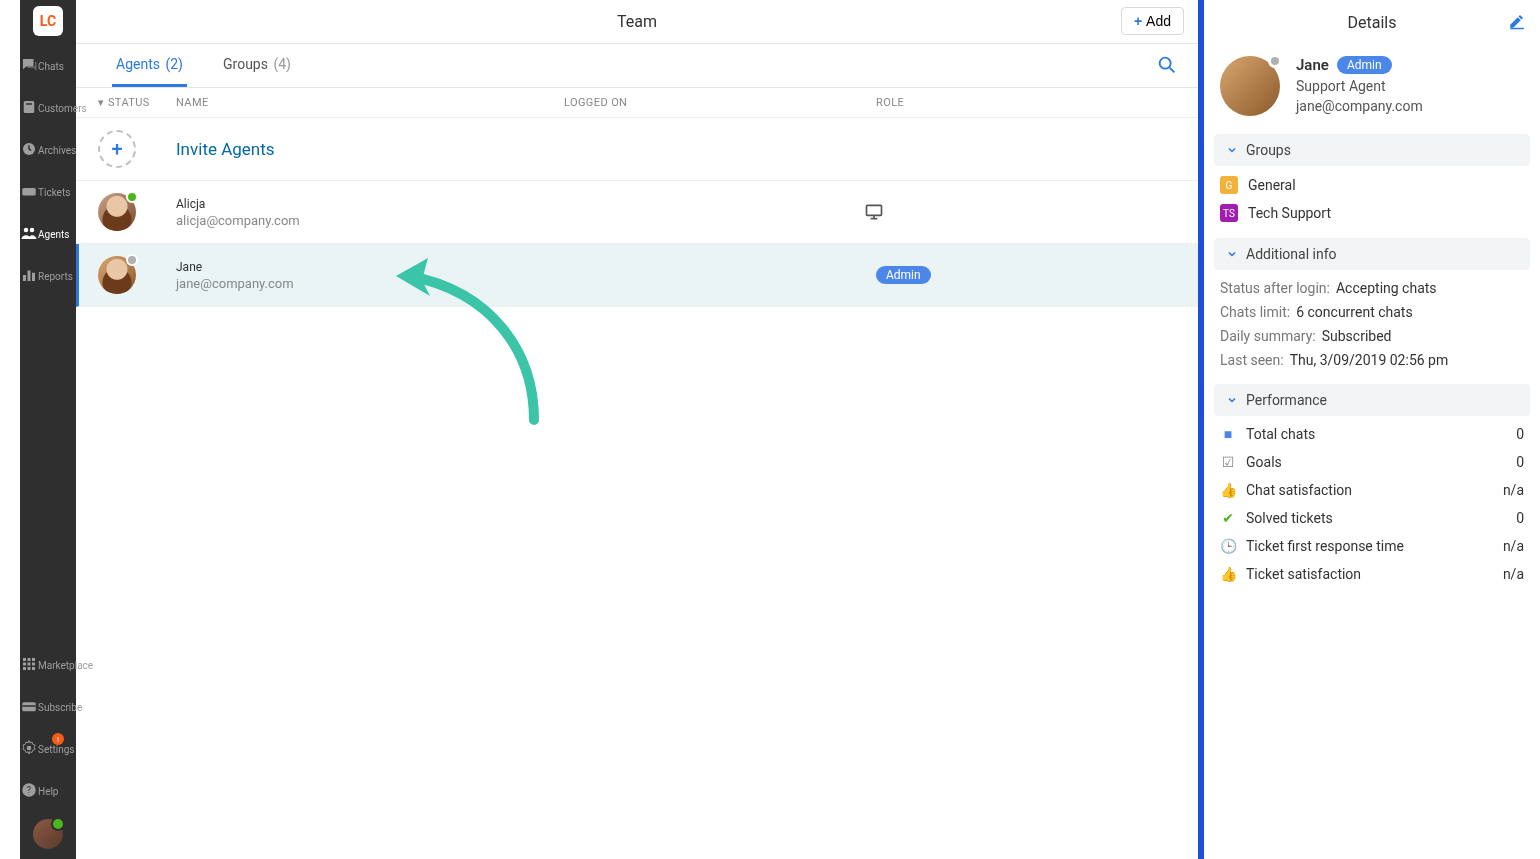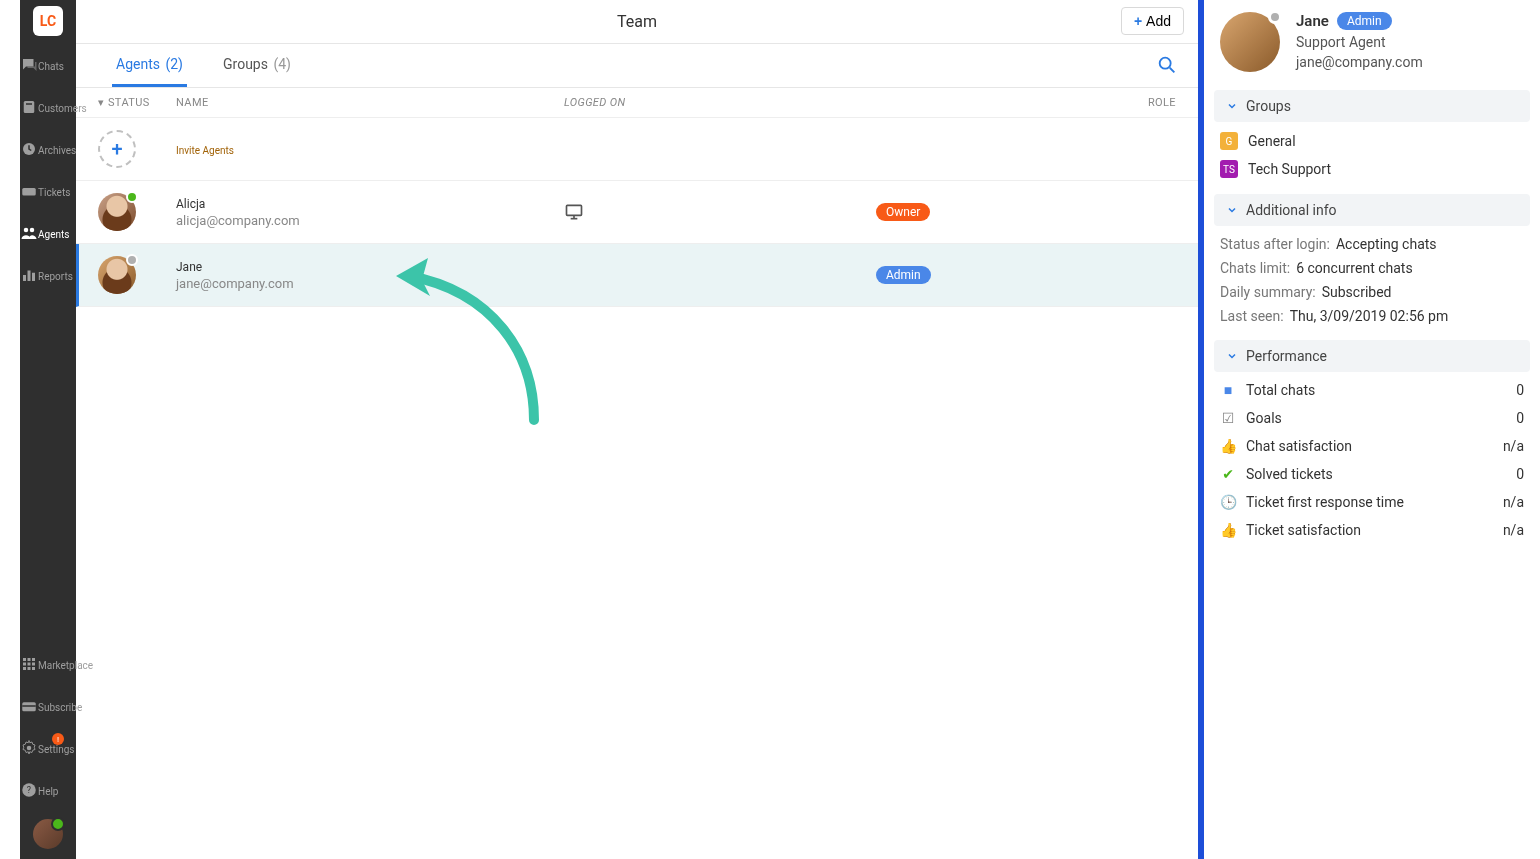--- a/index.html
+++ b/index.html
@@ -126,22 +126,22 @@
   height: 30px;
   display: flex; align-items: center;
   font-size: 11px;
   letter-spacing: 0.4px;
   color: #888;
   border-bottom: 1px solid #eee;
   padding: 0 22px;
 }
 .col-status { width: 78px; display:flex; align-items:center; gap:4px;}
 .col-name   { flex: 1; }
-.col-logged { width: 312px; font-style: italic; }
-.col-role   { width: 300px; text-align: right; }
+.col-logged { width: 312px; }
+.col-role   { width: 300px; }
 
 
 .row {
   display: flex; align-items: center;
   padding: 12px 22px;
   border-bottom: 1px solid #eee;
   cursor: pointer;
 }
 .row.selected {
   background: #eaf4f5;
@@ -152,21 +152,21 @@
 .row .name-cell   { flex: 1; }
 .row .logged-cell { width: 312px; }
 .row .role-cell   { width: 300px; }
 
 .invite-plus {
   width: 38px; height: 38px; border-radius: 50%;
   border: 2px dashed #c0c0c0;
   display: flex; align-items:center; justify-content:center;
   color:#2a7ae2; font-size:20px; font-weight:500;
 }
-.link-text { color: #a16207; font-size: 10px; }
+.link-text { color: #0369a1; font-size: 17px; }
 
 .avatar {
   width: 38px; height: 38px; border-radius: 50%;
   background: #ccc; position: relative;
   overflow: visible;
 }
 .avatar.alicja { background: linear-gradient(135deg,#caa289,#7a4a2a); }
 .avatar.jane   { background: linear-gradient(135deg,#d9a66f,#8a5a2a); }
 .avatar .face {
   position:absolute; inset:0; border-radius:50%;
@@ -437,23 +437,20 @@
     </div>
     <div class="logged-cell">
       <span class="device-icon">
         <svg width="20" height="20" viewBox="0 0 24 24" fill="none" stroke="#555" stroke-width="2">
             <rect x="3" y="4" width="18" height="12" rx="1"></rect>
             <line x1="8" y1="20" x2="16" y2="20"></line>
             <line x1="12" y1="16" x2="12" y2="20"></line>
           </svg>
       </span>
     </div>
-    <div class="role-cell">
-      <span class="role-badge role-owner">Owner</span>
-    </div>
   </div>
 
   <div class="row selected">
     <div class="status-cell">
       <div class="avatar jane">
         <div class="face"></div>
         <span class="presence offline"></span>
       </div>
     </div>
     <div class="name-cell">
@@ -468,20 +465,30 @@
 
   <div class="arrow-overlay">
     <svg width="160" height="180" viewBox="0 0 160 180">
       <path d="M 142 168 C 142 100, 100 40, 18 24" fill="none" stroke="#3cc4a9" stroke-width="10" stroke-linecap="round"></path>
       <path d="M 4 24 L 36 6 L 30 28 L 38 44 Z" fill="#3cc4a9"></path>
     </svg>
   </div>
 </div>
 
 <div class="details">
+  <div class="details-header">
+    <span class="title">Details</span>
+    <span class="edit">
+      <svg width="18" height="18" viewBox="0 0 24 24" fill="#2a7ae2">
+          <path d="M3 17l10-10 4 4L7 21H3v-4z"></path>
+          <path d="M14 6l4 4 2-2-4-4-2 2z"></path>
+          <line x1="3" y1="22" x2="21" y2="22" stroke="#2a7ae2" stroke-width="2"></line>
+        </svg>
+    </span>
+  </div>
 
   <div class="profile">
     <div class="avatar-lg">
       <span class="presence"></span>
     </div>
     <div class="info">
       <div class="line1">
         <span class="name">Jane</span>
         <span class="role-pill">Admin</span>
       </div>

